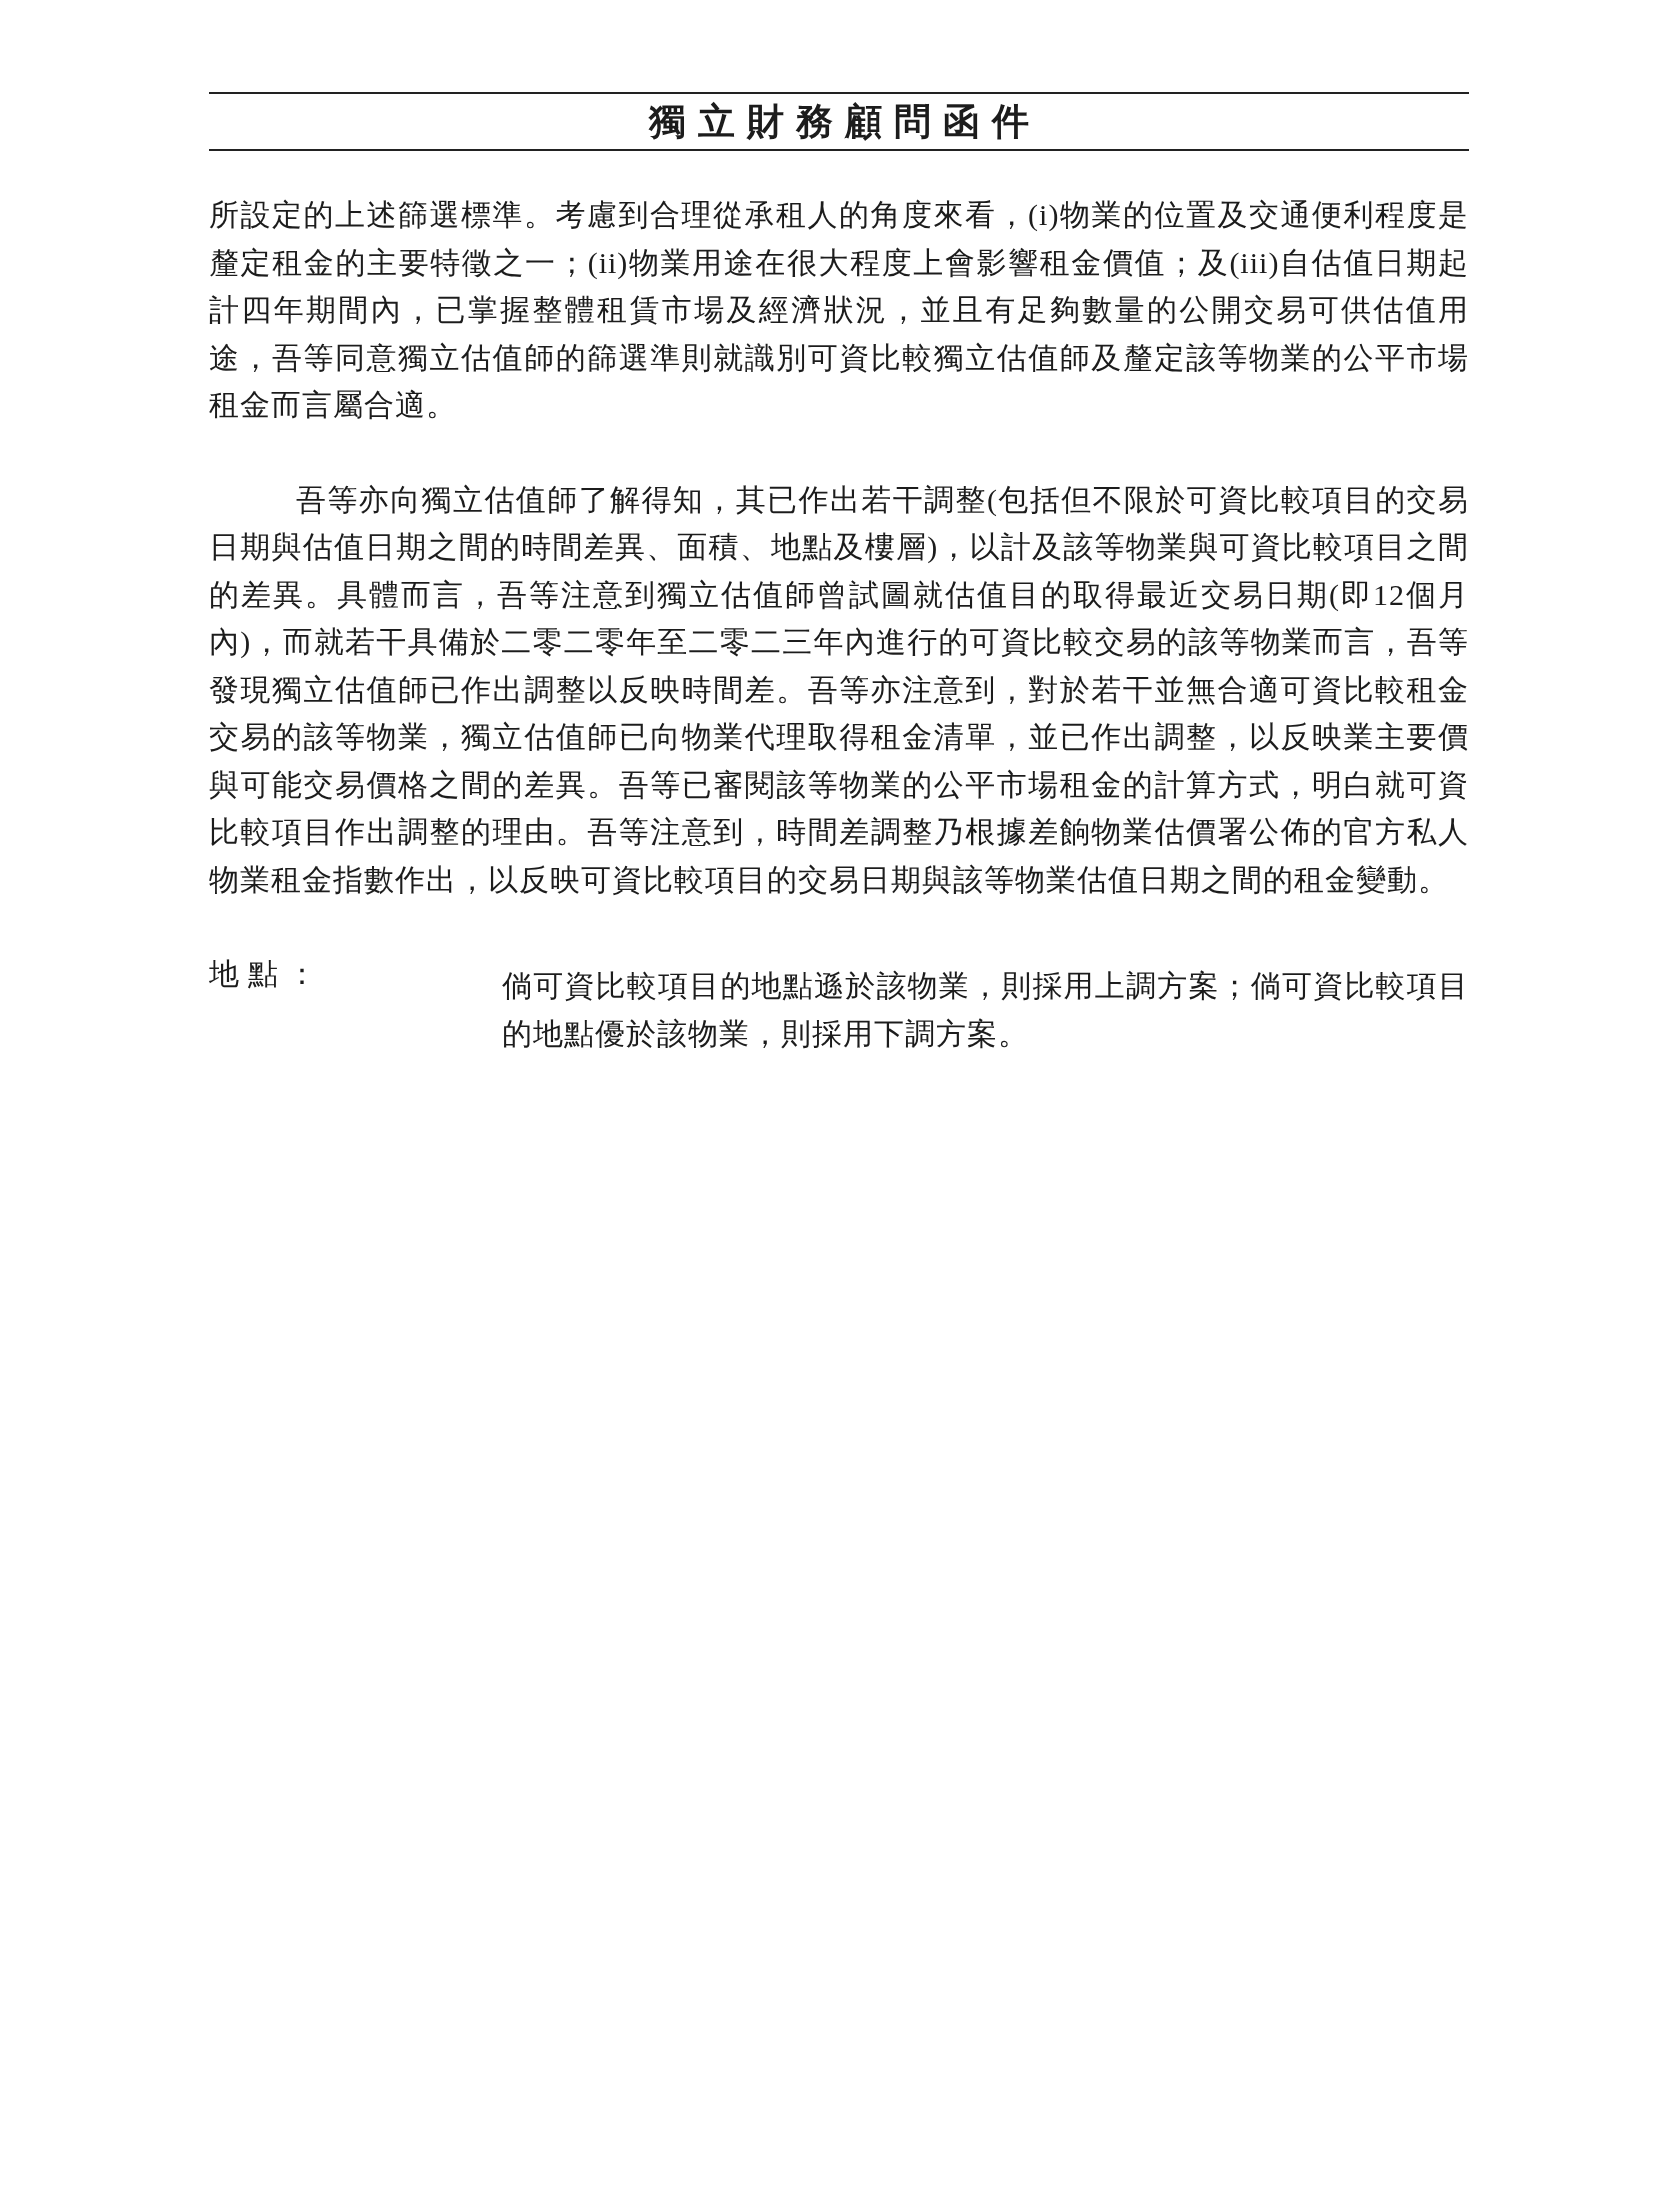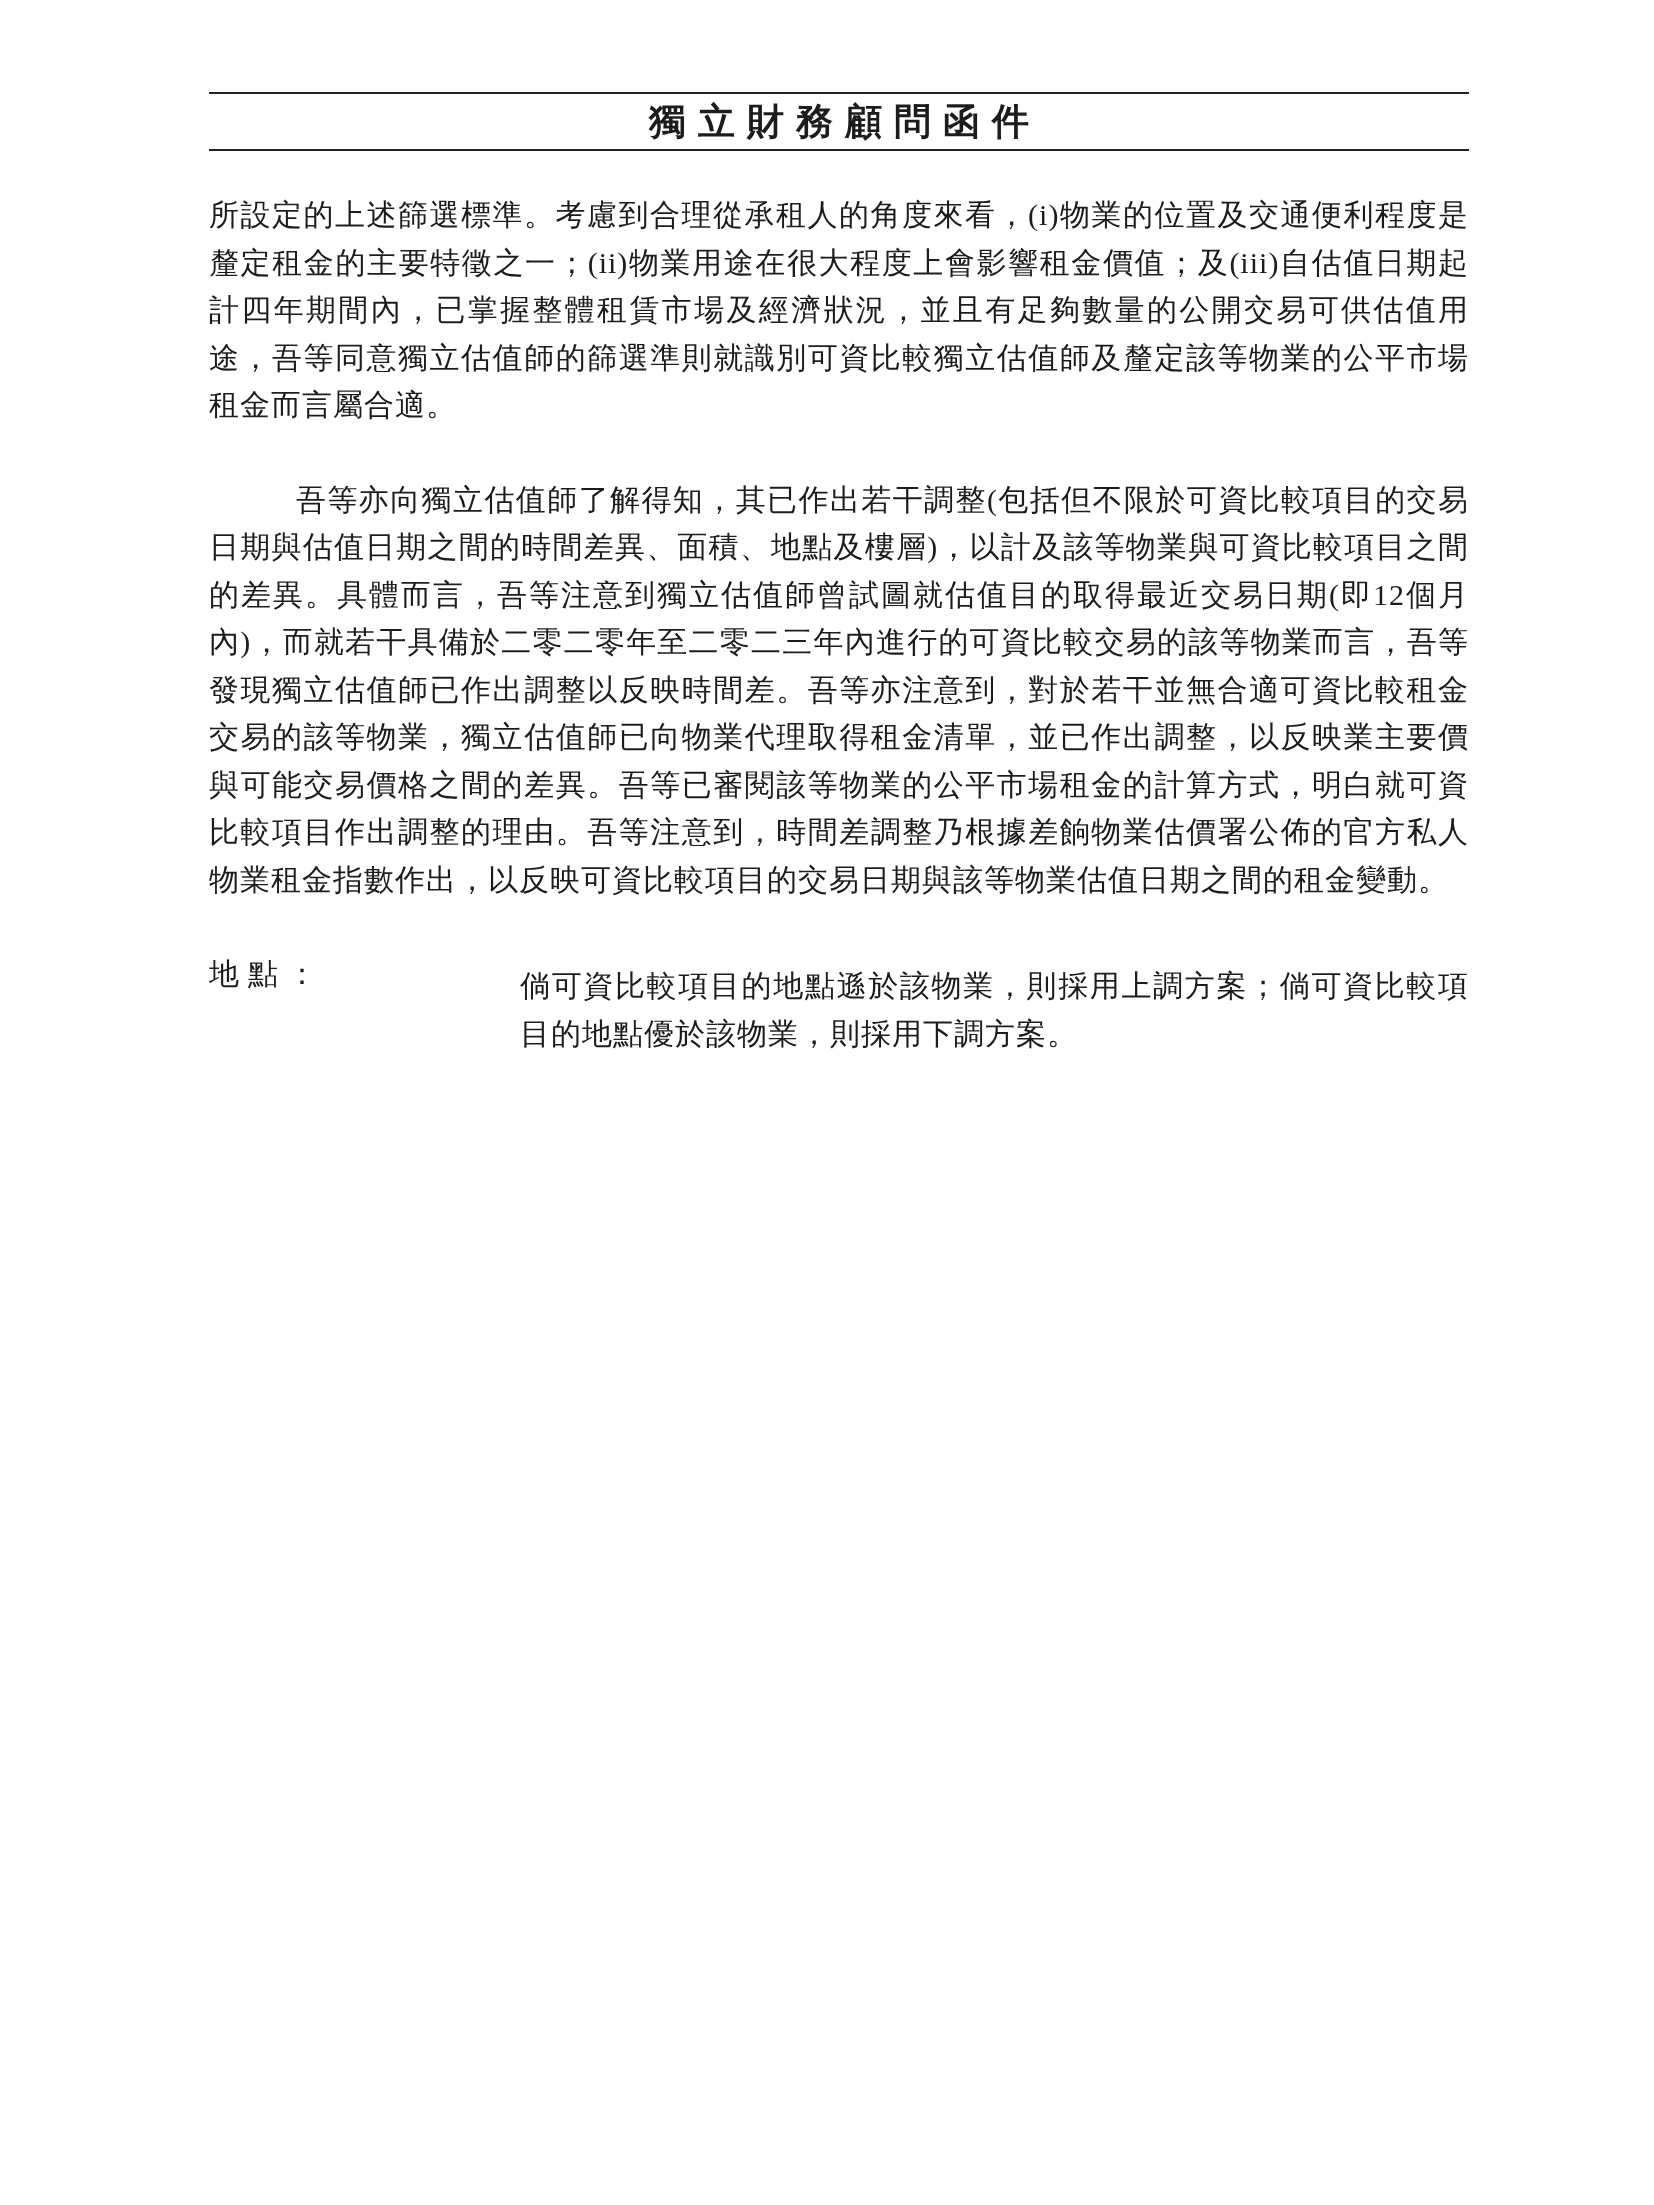--- a/index.html
+++ b/index.html
@@ -51,21 +51,20 @@
     margin: 0 0 47px 0;
     text-align: justify;
     text-justify: inter-character;
   }
   .para.indent {
     text-indent: 87px;
   }
   .principle {
     display: flex;
     margin: 0 0 47px 0;
-    gap: 18px;
   }
   .principle .label {
     flex: 0 0 293px;
     letter-spacing: 9px;
     white-space: nowrap;
   }
   .principle .desc {
     flex: 1 1 auto;
     text-align: justify;
     text-justify: inter-character;

